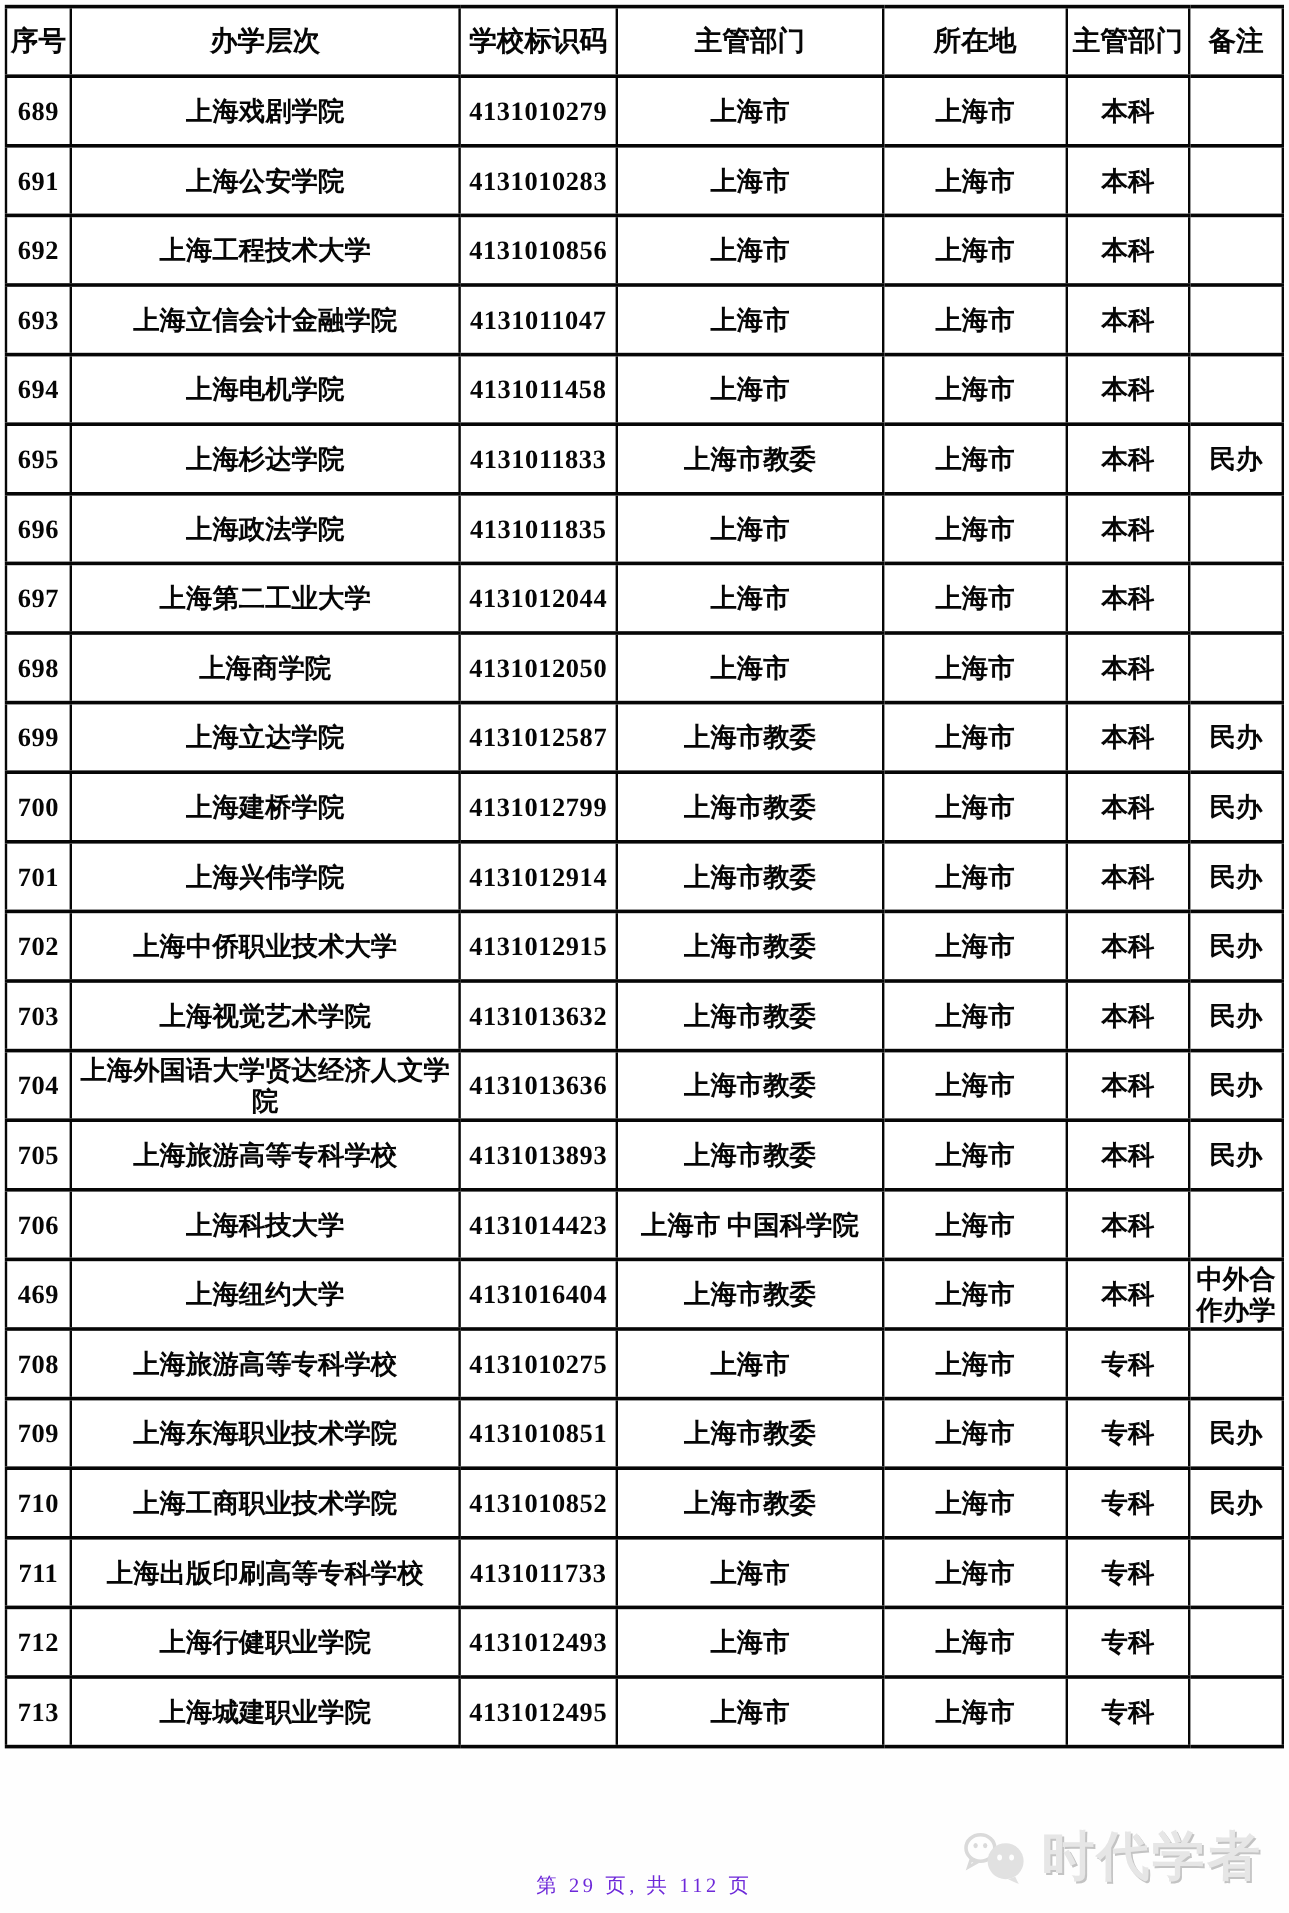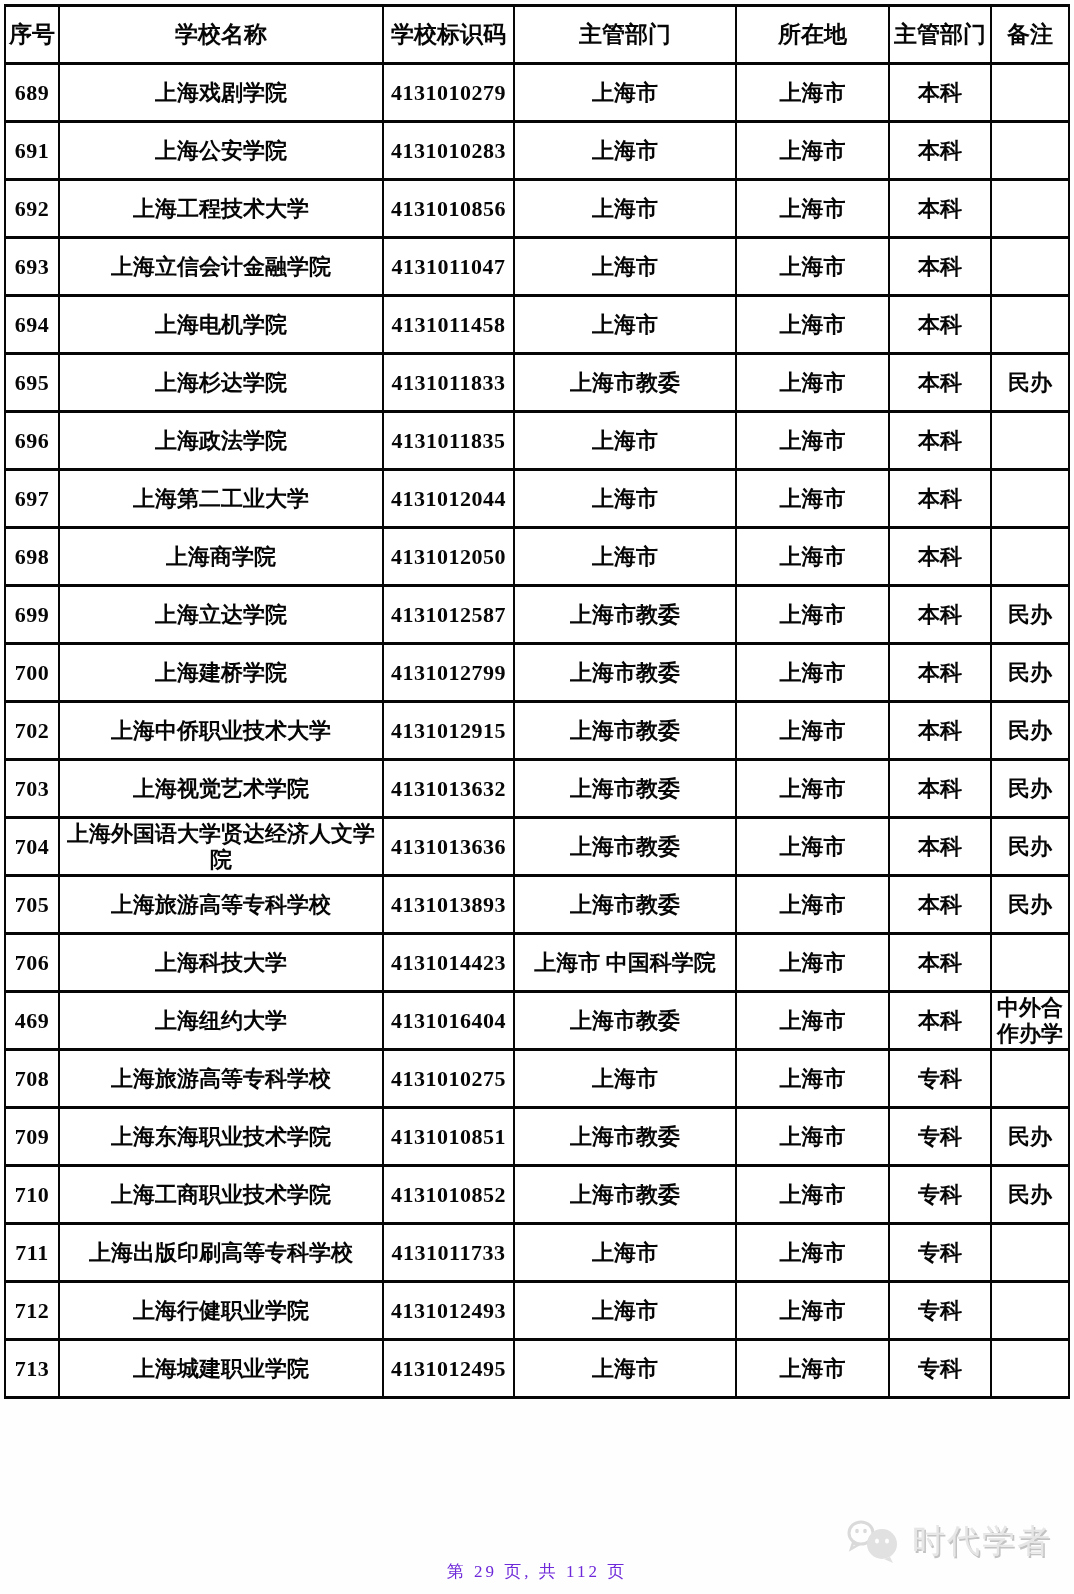--- a/index.html
+++ b/index.html
@@ -70,22 +70,22 @@
   .watermark {
     position: absolute;
     top: 1518px;
     right: 22px;
     display: flex;
     align-items: center;
     gap: 8px;
     opacity: 0.85;
   }
   .watermark-text {
-    font-size: 33px;
-    font-weight: normal;
+    font-size: 44px;
+    font-weight: bold;
     color: #e2e2e2;
     text-shadow: 1.5px 1.5px 0px #b9b9b9;
     letter-spacing: 2px;
     white-space: nowrap;
   }
   .watermark-icon svg { display: block; }
 </style>
 </head>
 <body>
 
@@ -97,21 +97,21 @@
       <col style="width:324px">
       <col style="width:131px">
       <col style="width:222px">
       <col style="width:153px">
       <col style="width:102px">
       <col style="width:78px">
     </colgroup>
     <thead>
       <tr>
         <th class="h0">序号</th>
-        <th class="h1">学校名称</th>
+        <th class="h1">办学层次</th>
         <th class="h2">学校标识码</th>
         <th class="h3">主管部门</th>
         <th class="h4">所在地</th>
         <th class="h5">主管部门</th>
         <th class="h6">备注</th>
       </tr>
     </thead>
     <tbody>
         <tr>
           <td class="c0">689</td>
@@ -200,20 +200,29 @@
           <td class="c2">4131012587</td>
           <td class="c3">上海市教委</td>
           <td class="c4">上海市</td>
           <td class="c5">本科</td>
           <td class="c6">民办</td>
         </tr>
         <tr>
           <td class="c0">700</td>
           <td class="c1">上海建桥学院</td>
           <td class="c2">4131012799</td>
+          <td class="c3">上海市教委</td>
+          <td class="c4">上海市</td>
+          <td class="c5">本科</td>
+          <td class="c6">民办</td>
+        </tr>
+        <tr>
+          <td class="c0">701</td>
+          <td class="c1">上海兴伟学院</td>
+          <td class="c2">4131012914</td>
           <td class="c3">上海市教委</td>
           <td class="c4">上海市</td>
           <td class="c5">本科</td>
           <td class="c6">民办</td>
         </tr>
         <tr>
           <td class="c0">702</td>
           <td class="c1">上海中侨职业技术大学</td>
           <td class="c2">4131012915</td>
           <td class="c3">上海市教委</td>

